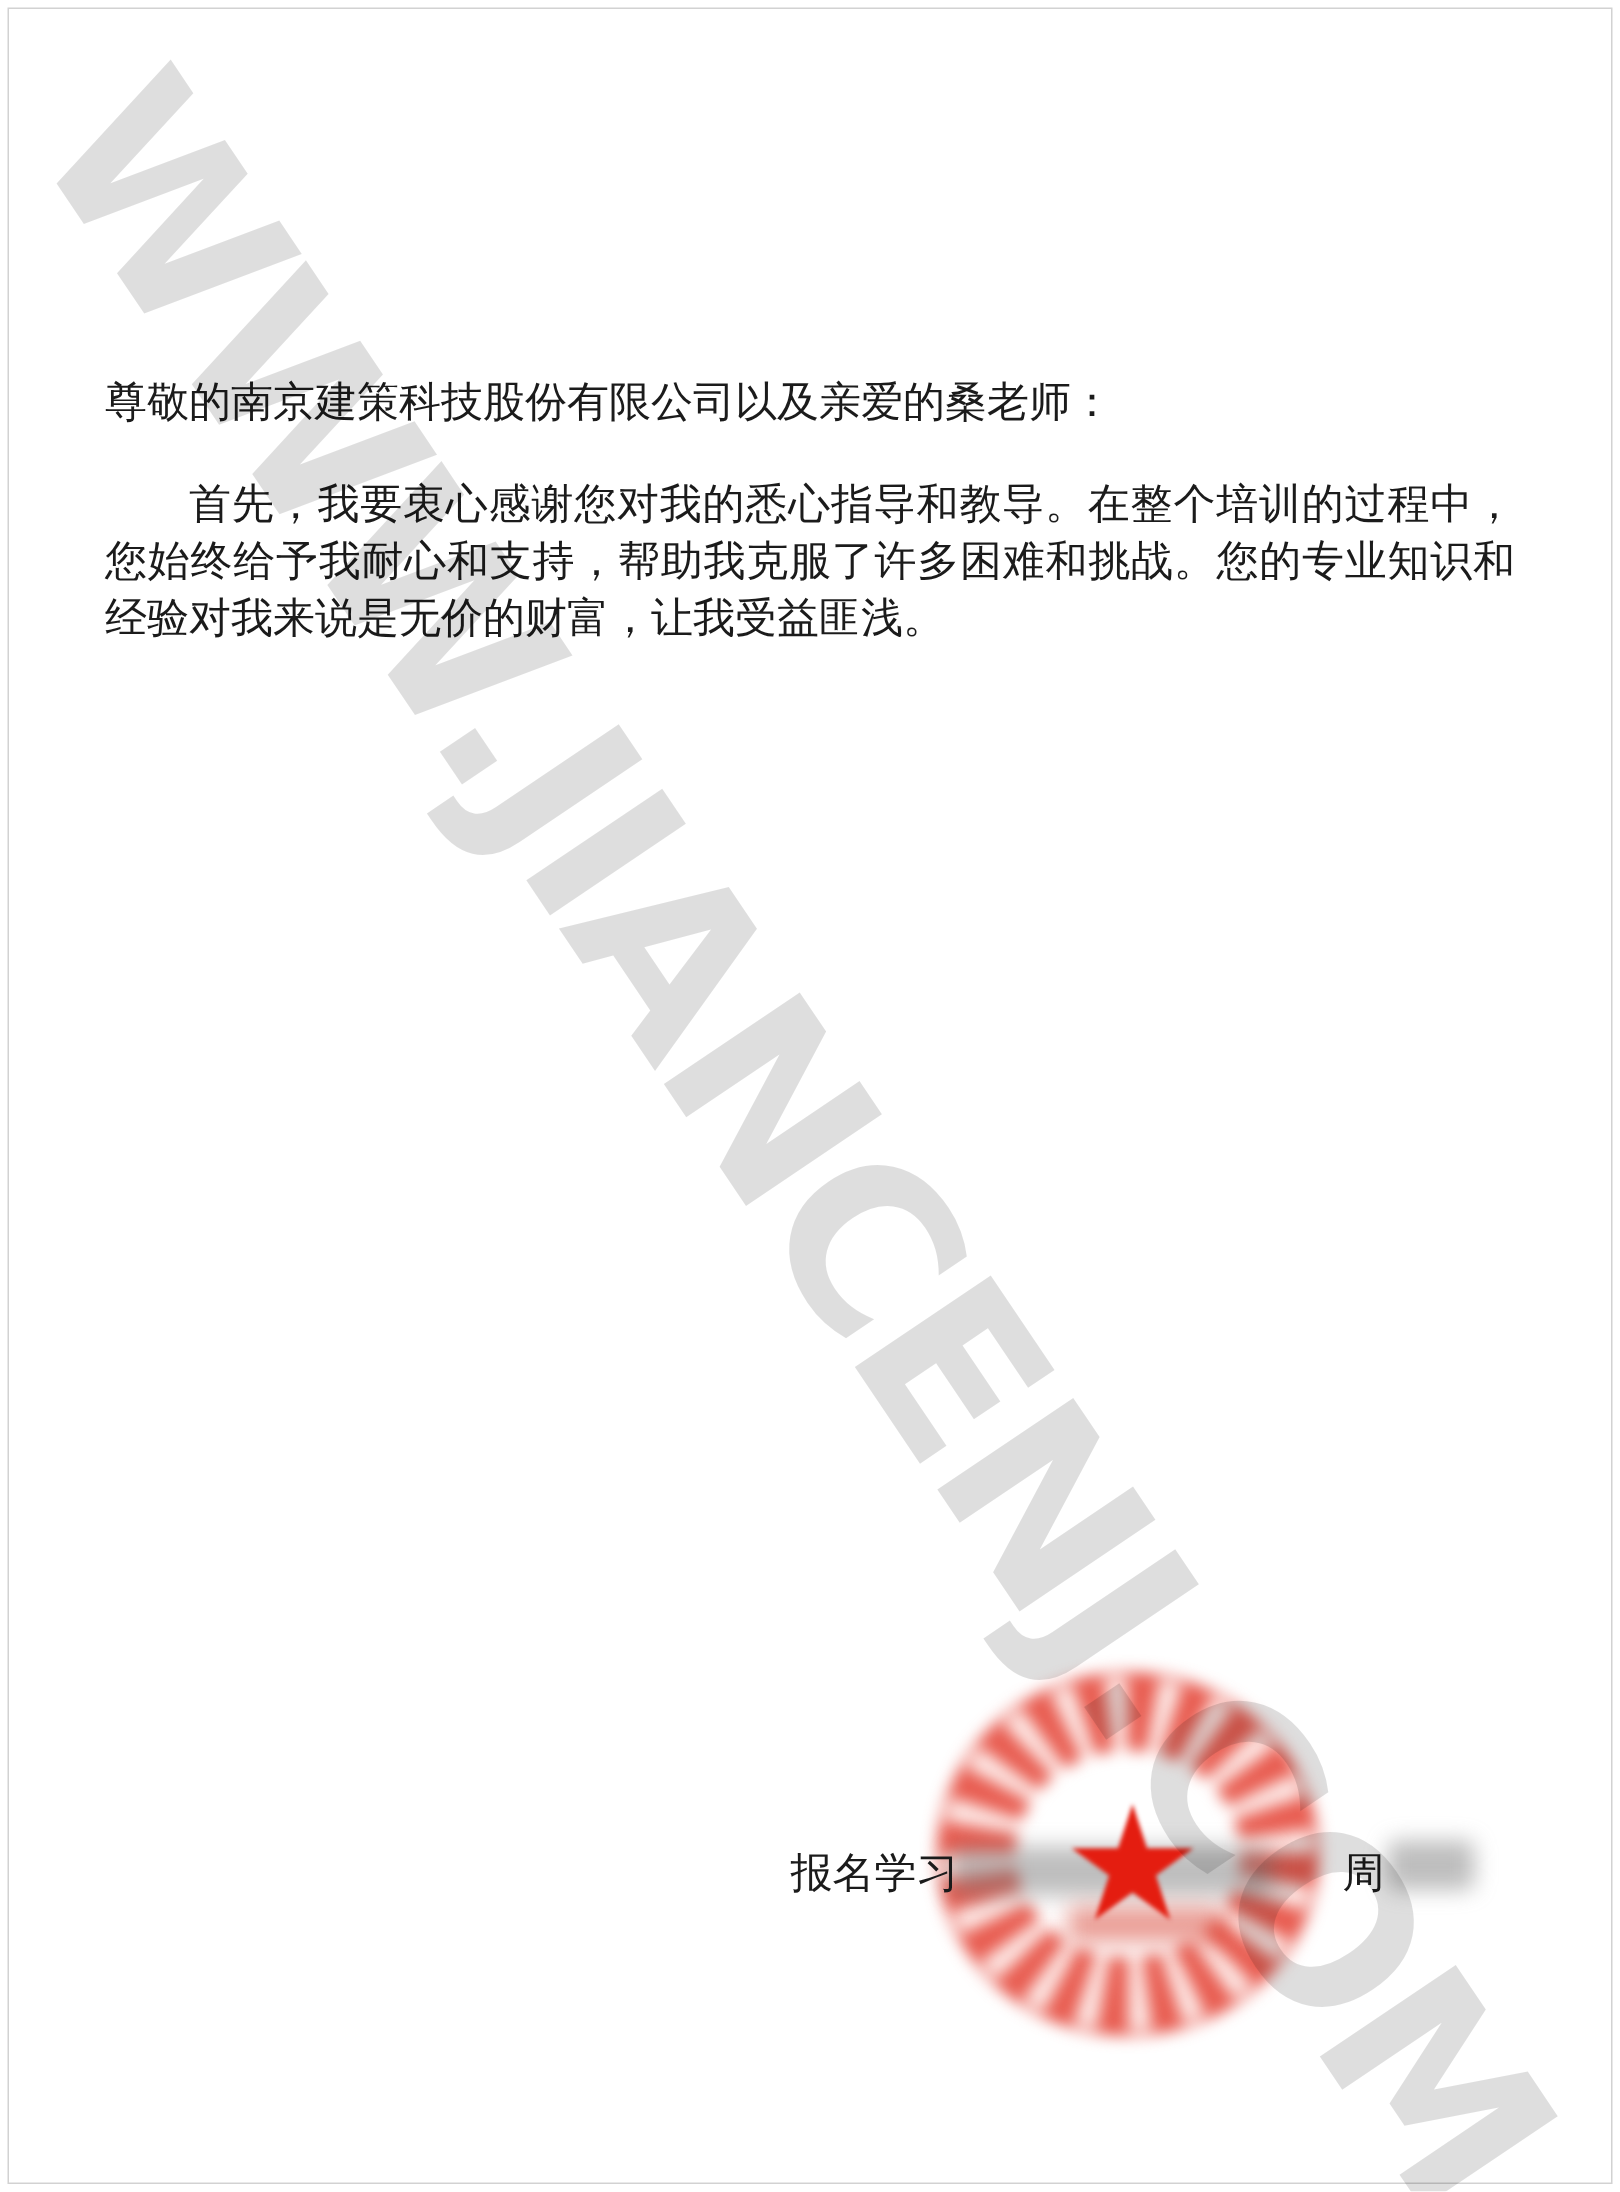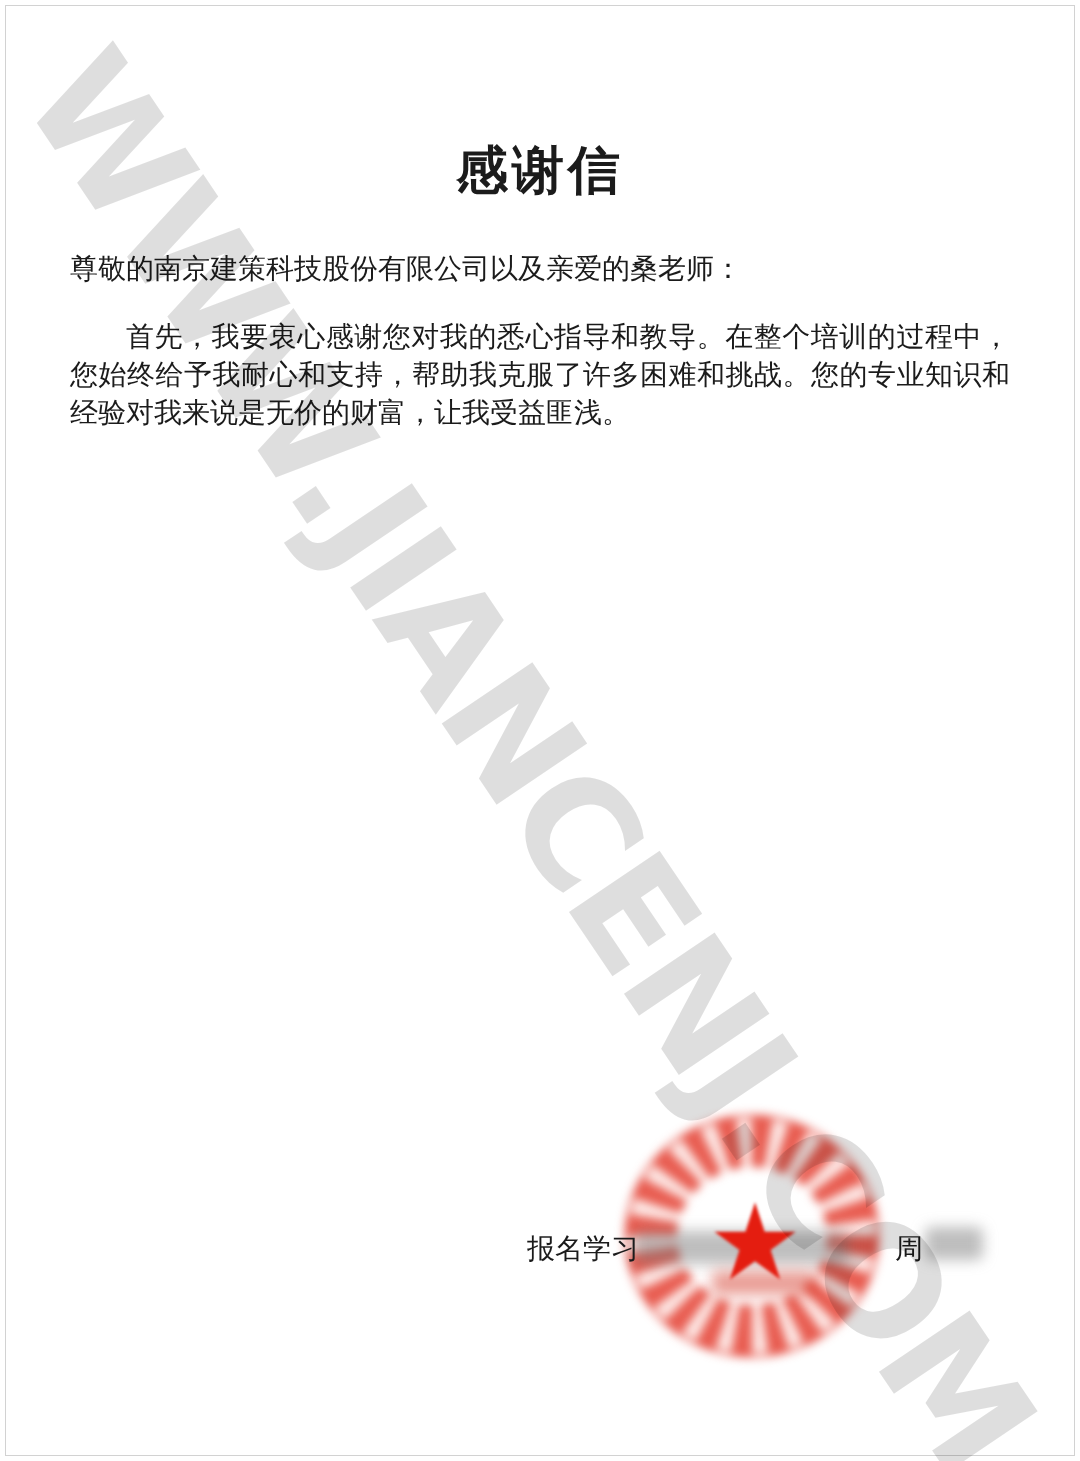--- a/index.html
+++ b/index.html
@@ -177,21 +177,20 @@
       <div class="stamp-band"></div>
       <div class="stamp-hole"></div>
     </div>
   </div>
 
   <div class="abs-blob company-blob"></div>
   <div class="abs-blob signer-blob"></div>
   <div class="stamp-text-blob"></div>
   <div class="stamp-star">★</div>
 
-  <div class="title">感谢信</div>
 
   <div class="content">
     <p class="indent-0">尊敬的南京建策科技股份有限公司以及亲爱的桑老师：</p>
     <p class="indent-2">首先，我要衷心感谢您对我的悉心指导和教导。在整个培训的过程中，您始终给予我耐心和支持，帮助我克服了许多困难和挑战。您的专业知识和经验对我来说是无价的财富，让我受益匪浅。</p>
   </div>
 
   <div class="sig-company">报名学习</div>
   <div class="sig-name">周</div>
 
   <div class="watermark">WWW.JIANCENJ.COM</div>

